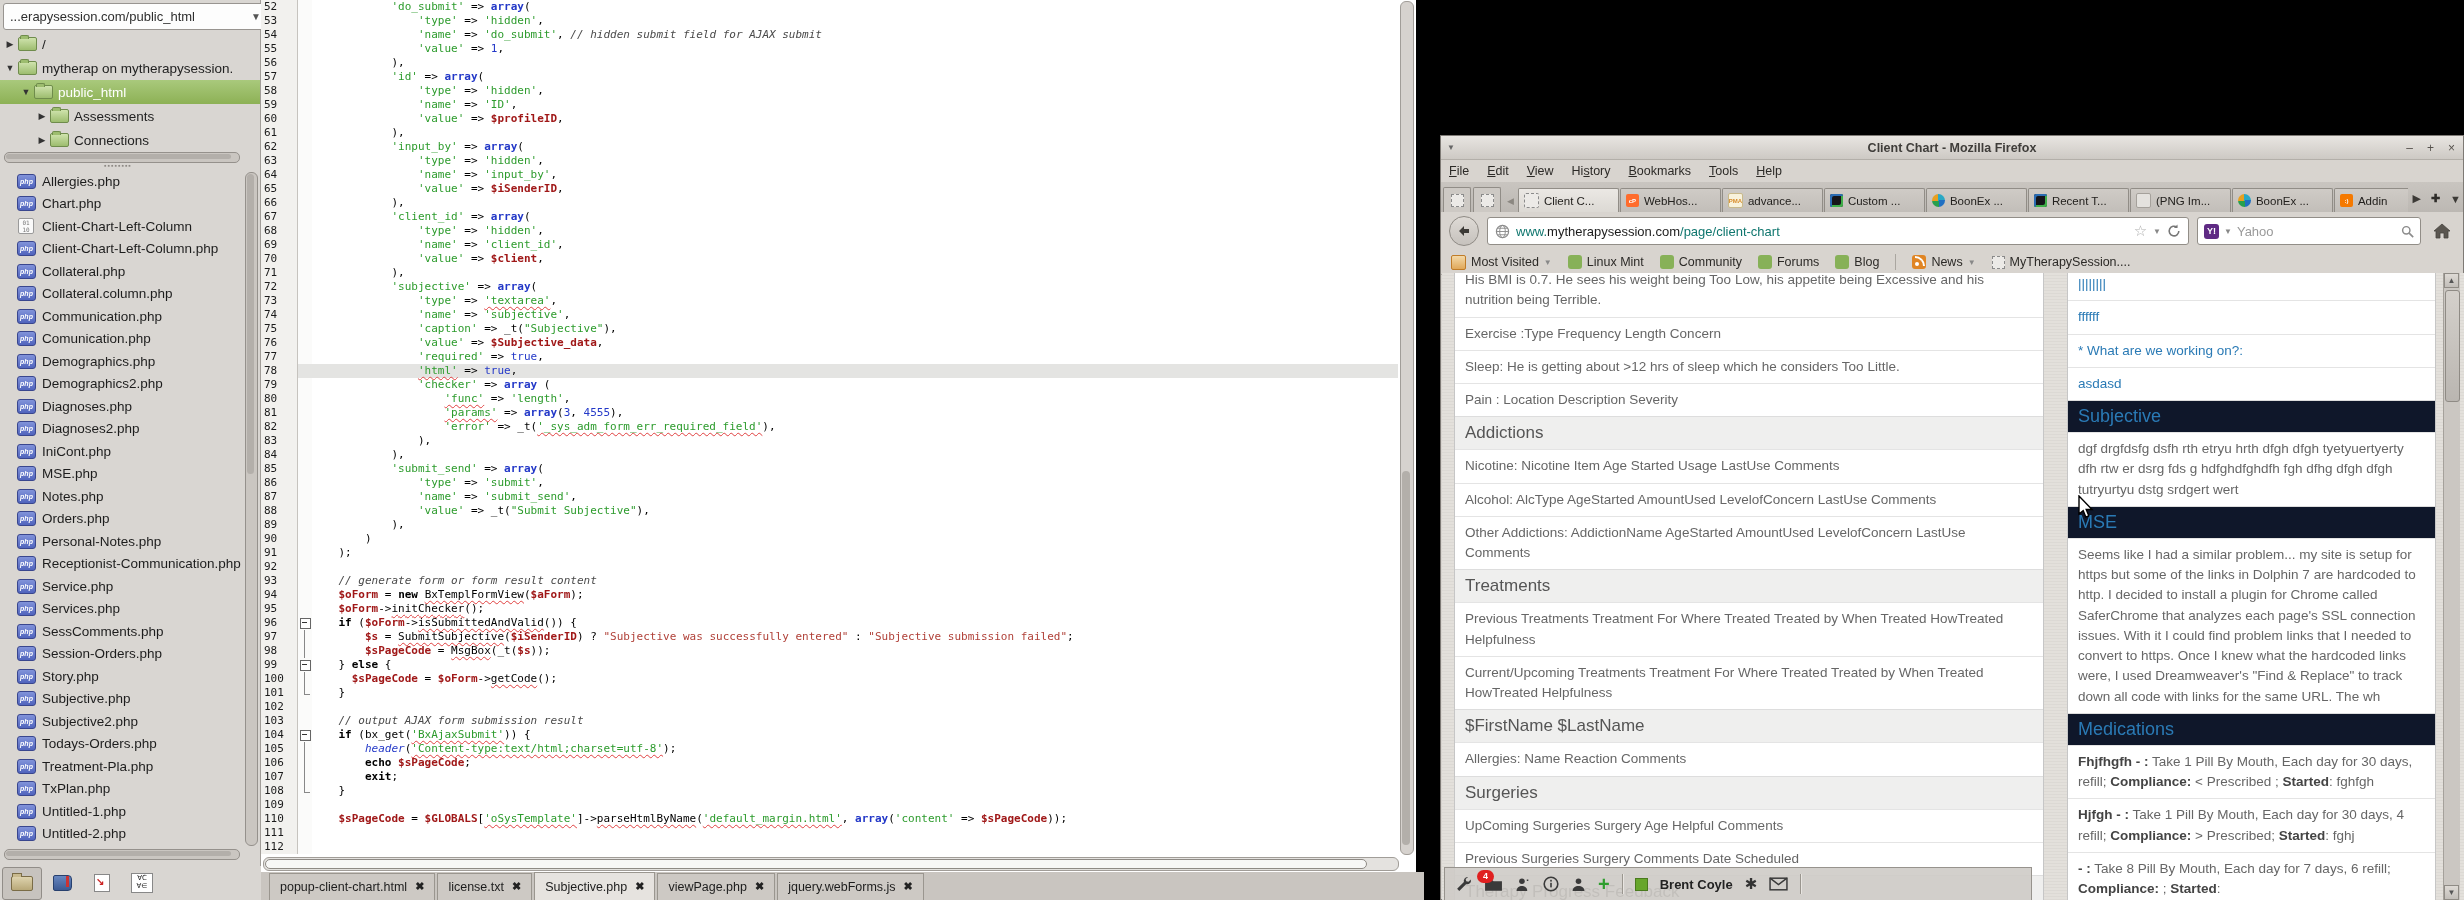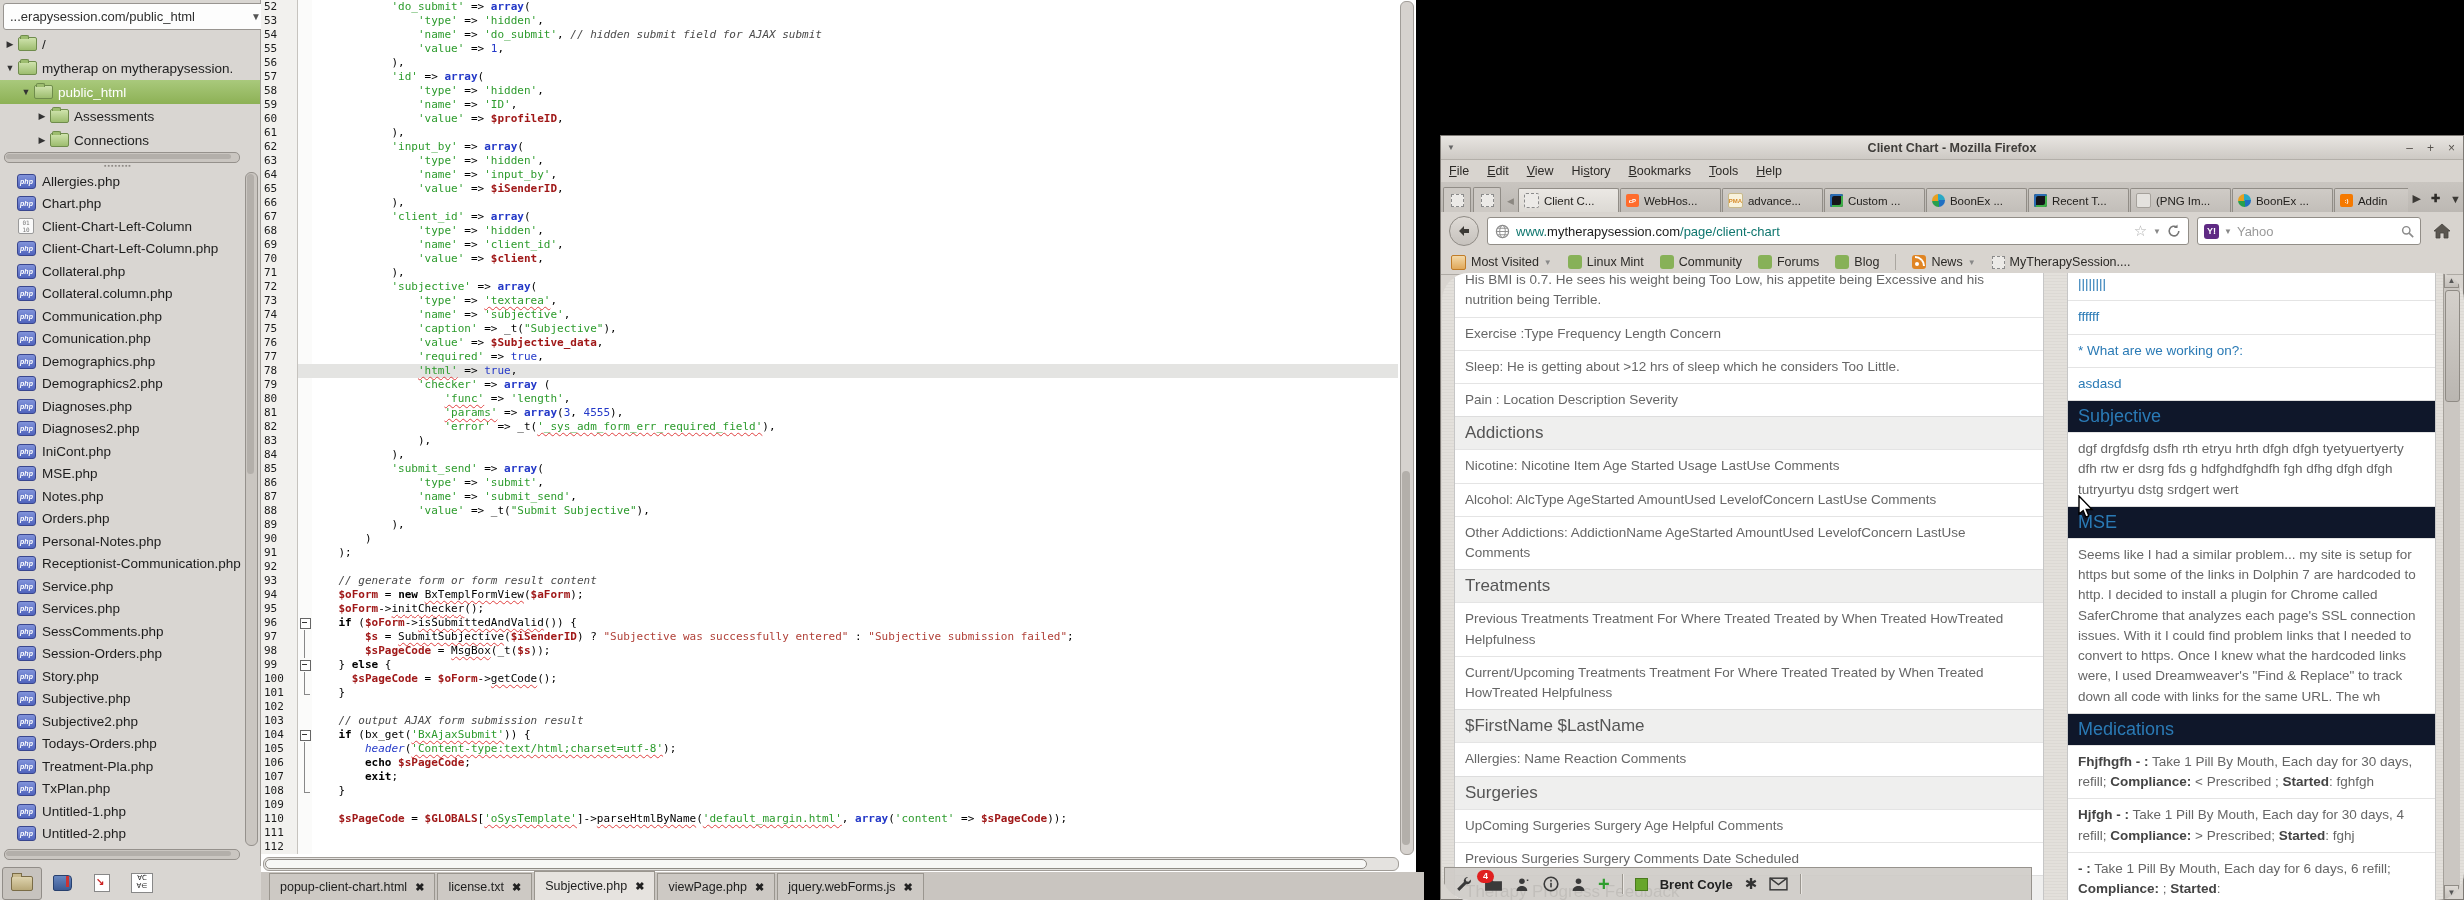--- a/index.html
+++ b/index.html
@@ -56,21 +56,21 @@
   .fold .fline{position:absolute;left:6px;top:0;width:1px;height:14px;background:#888;}
   .fold .fend{position:absolute;left:6px;top:0;width:5px;height:8px;border-left:1px solid #888;border-bottom:1px solid #888;}
   .c-str{color:#2c9b2c;} .c-dstr{color:#b04038;} .c-var{color:#a01818;font-weight:bold;}
   .c-kw{font-weight:bold;color:#000;} .c-arr{color:#2338c8;font-weight:bold;} .c-num{color:#2338c8;}
   .c-com{color:#4a4a4a;font-style:italic;} .c-fn{color:#2338c8;font-style:italic;}
   .sq{text-decoration:underline wavy #e04040;text-decoration-thickness:1px;text-underline-offset:2px;}
   .code-vscroll{position:absolute;right:2px;top:1px;width:12px;height:852px;background:#d6d2ce;border:1px solid #a19d98;border-radius:6px;}
   .code-vscroll .thumb{position:absolute;left:1px;width:8px;top:55%;height:44%;background:#b3afaa;border-radius:4px;}
   .code-hscroll{position:absolute;left:2px;top:857px;width:1134px;height:12px;background:#e4e2df;border:1px solid #a19d98;border-radius:6px;}
   .code-hscroll .thumb{position:absolute;left:1px;top:1px;height:8px;width:97%;background:#f7f7f6;border:1px solid #8e8a85;border-radius:5px;}
-  .doc-tabs{position:absolute;left:0;top:872px;width:1155px;height:28px;background:#c9c5c0;display:flex;align-items:flex-end;padding-left:8px;}
+  .doc-tabs{position:absolute;left:0;top:872px;width:1155px;height:28px;background:#c9c5c0;display:flex;align-items:center;padding-left:8px;}
   .dtab{height:26px;display:flex;align-items:center;gap:8px;padding:0 10px;font-size:12.5px;color:#1d1d1d;
     background:#cdc9c4;border:1px solid #9a968f;border-bottom:none;margin-right:2px;}
   .dtab.active{background:#e6e3df;height:28px;}
   .dtab .x{font-weight:bold;font-size:11px;color:#222;}
   
   .firefox{position:absolute;left:1440px;top:135px;width:1024px;height:765px;background:#d8d4cf;
     border:1px solid #7e7a75;box-sizing:border-box;}
   .titlebar{height:23px;background:linear-gradient(#e8e5e1,#cdc9c4);display:flex;align-items:center;position:relative;
     border-bottom:1px solid #b3afa9;}
   .titlebar .wmenu{font-size:8px;color:#666;margin-left:6px;}
@@ -120,21 +120,21 @@
   .bmitem{display:flex;align-items:center;gap:5px;}
   .bm-mint{width:14px;height:14px;border-radius:3px;background:#87b158;color:#fff;font-size:7px;font-weight:bold;
     display:flex;align-items:center;justify-content:center;}
   .bm-mv{width:13px;height:13px;border:1px solid #c07c28;background:linear-gradient(#f3d9a8,#e0a85a);border-radius:2px;}
   .bm-rss{width:14px;height:14px;border-radius:3px;background:#e08524;position:relative;}
   .bm-rss::after{content:"";position:absolute;left:3px;bottom:3px;width:4px;height:4px;background:#fff;border-radius:50%;}
   .bm-rss::before{content:"";position:absolute;left:3px;bottom:3px;width:8px;height:8px;border:2px solid #fff;
     border-left:none;border-bottom:none;border-radius:0 100% 0 0;}
   .bm-sep{width:1px;height:16px;background:#aaa6a0;}
   .ffcontent{position:absolute;left:1px;top:137px;width:1022px;height:627px;overflow:hidden;
-    background:#e3e0db;background-image:repeating-linear-gradient(0deg,rgba(0,0,0,0.03) 0 1px,transparent 1px 3px);border-radius:27px;}
+    background:#e3e0db;background-image:repeating-linear-gradient(0deg,rgba(0,0,0,0.03) 0 1px,transparent 1px 3px);}
   .pagecol{position:absolute;top:0;}
   .pbox{background:#fff;border:1px solid #c6c6c6;}
   .lrow{padding:6px 10px;border-top:1px solid #e4e4e4;font-size:13.5px;line-height:1.5;color:#666;}
   .lrow:first-child{border-top:none;}
   .lheader{padding:6px 10px;border-top:1px solid #ddd;font-size:17px;color:#555;background:#efefee;}
   .rheader{padding:5px 10px;border-top:1px solid #ddd;font-size:18px;color:#2a7ab5;background:#0f172a;}
   .link{color:#2a7ab5;}
   .med b{color:#444;}
   .pg-scroll{position:absolute;left:1001px;top:0;width:16px;height:627px;background:#cbc7c2;border-left:1px solid #a5a19b;}
   .pg-scroll .btn{position:absolute;left:0;width:15px;height:15px;background:linear-gradient(#dedad5,#c2beb9);
@@ -605,21 +605,21 @@
             <div class="lrow link">ffffff</div>
             <div class="lrow link">* What are we working on?:</div>
             <div class="lrow link">asdasd</div>
             <div class="rheader">Subjective</div>
             <div class="lrow">dgf drgfdsfg dsfh rth etryu hrth dfgh dfgh tyetyuertyerty dfh rtw er dsrg fds g hdfghdfghdfh fgh dfhg dfgh dfgh tutryurtyu dstg srdgert wert</div>
             <div class="rheader">MSE</div>
             <div class="lrow">Seems like I had a similar problem... my site is setup for https but some of the links in Dolphin 7 are hardcoded to http. I decided to install a plugin for Chrome called SaferChrome that analyzes each page's SSL connection issues. With it I could find problem links that I needed to convert to https. Once I knew what the hardcoded links were, I used Dreamweaver's "Find &amp; Replace" to track down all code with links for the same URL. The wh</div>
             <div class="rheader">Medications</div>
             <div class="lrow med"><b>Fhjfhgfh - :</b><span> Take 1 Pill By Mouth, Each day for 30 days, refill; </span><b>Compliance:</b><span> &lt; Prescribed ; </span><b>Started</b><span>: fghfgh</span></div>
             <div class="lrow med"><b>Hjfgh - :</b><span> Take 1 Pill By Mouth, Each day for 30 days, 4 refill; </span><b>Compliance:</b><span> &gt; Prescribed; </span><b>Started</b><span>: fghj</span></div>
-            <div class="lrow med"><b>- :</b><span> Take 1 Pill By Mouth, Each day for 6 days, 6 refill; </span><b>Compliance:</b><span> ; </span><b>Started</b><span>:</span></div>
+            <div class="lrow med"><b>- :</b><span> Take 8 Pill By Mouth, Each day for 7 days, 6 refill; </span><b>Compliance:</b><span> ; </span><b>Started</b><span>:</span></div>
           </div>
 
       </div>
       <div class="pg-scroll">
         <div class="btn" style="top:0;">▲</div>
         <div class="thumb"></div>
         <div class="btn" style="bottom:0;">▼</div>
       </div>
       <div class="addonbar">
         <span class="abicon">

